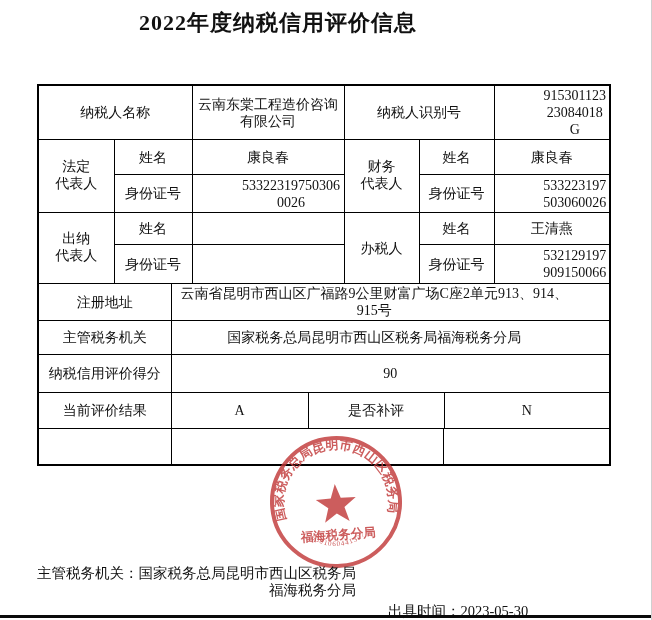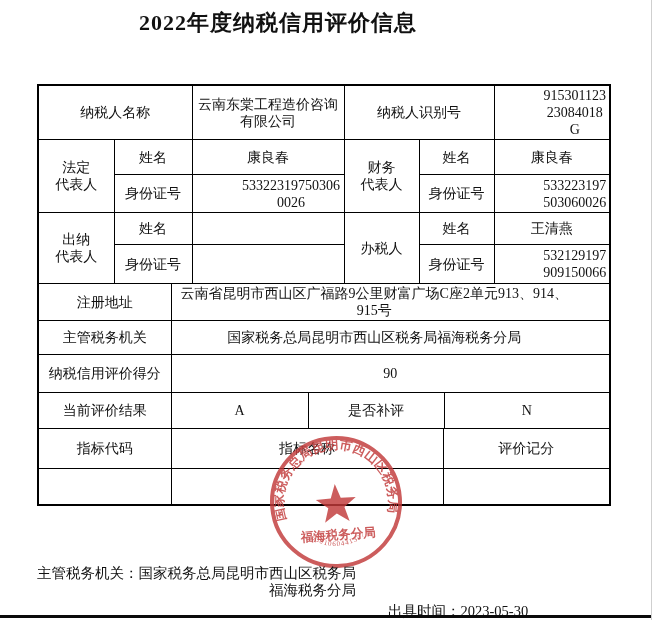--- a/index.html
+++ b/index.html
@@ -17,21 +17,21 @@
   }
   table{border-collapse:collapse;table-layout:fixed;width:570px;}
   td{
     border-right:1px solid #000;border-bottom:1px solid #000;
     text-align:center;vertical-align:middle;
     font-size:14px;line-height:1.22;padding:1px 2px;box-sizing:border-box;
     overflow:hidden;
   }
   td:last-child{border-right:none;}
   tr.last-row td{border-bottom:none;}
-  .stack{white-space:pre-line;}
+  .stack{white-space:pre-line;font-family:Liberation Mono, monospace;}
   .num{word-break:break-all;padding-left:48px;}
   .pad-r50{padding-right:34px;}
   .pad-r115{}
   .hr1 td{height:39px;} .hr2 td{height:35px;} .hr3 td{height:38px;}
   .hr4 td{height:32px;} .hr5 td{height:39px;} .hr6 td{height:36px;}
   .hr7 td{height:39px;} .hr8 td{height:34px;} .hr9 td{height:38px;}
   .hr10 td{height:35px;font-family:Liberation Serif, serif;} .hr11 td{height:35px;} .hr12 td{height:40px;}
   .hr13 td{height:35px;}
   .stamp{
     position:absolute;left:266px;top:432px;width:140px;height:140px;
@@ -147,25 +147,20 @@
     </table>
 
 
   <table>
     <colgroup>
         <col style="width:132px">
         <col style="width:272px">
         <col style="width:166px">
       </colgroup>
     <tbody>
-        <tr class="hr12">
-      <td>指标代码</td>
-      <td>指标名称</td>
-      <td>评价记分</td>
-    </tr>
     <tr class="hr13 last-row">
       <td></td>
       <td></td>
       <td></td>
     </tr>
   </tbody>
     </table>
 </div>
 
 <svg class="stamp" viewBox="0 0 140 140">

